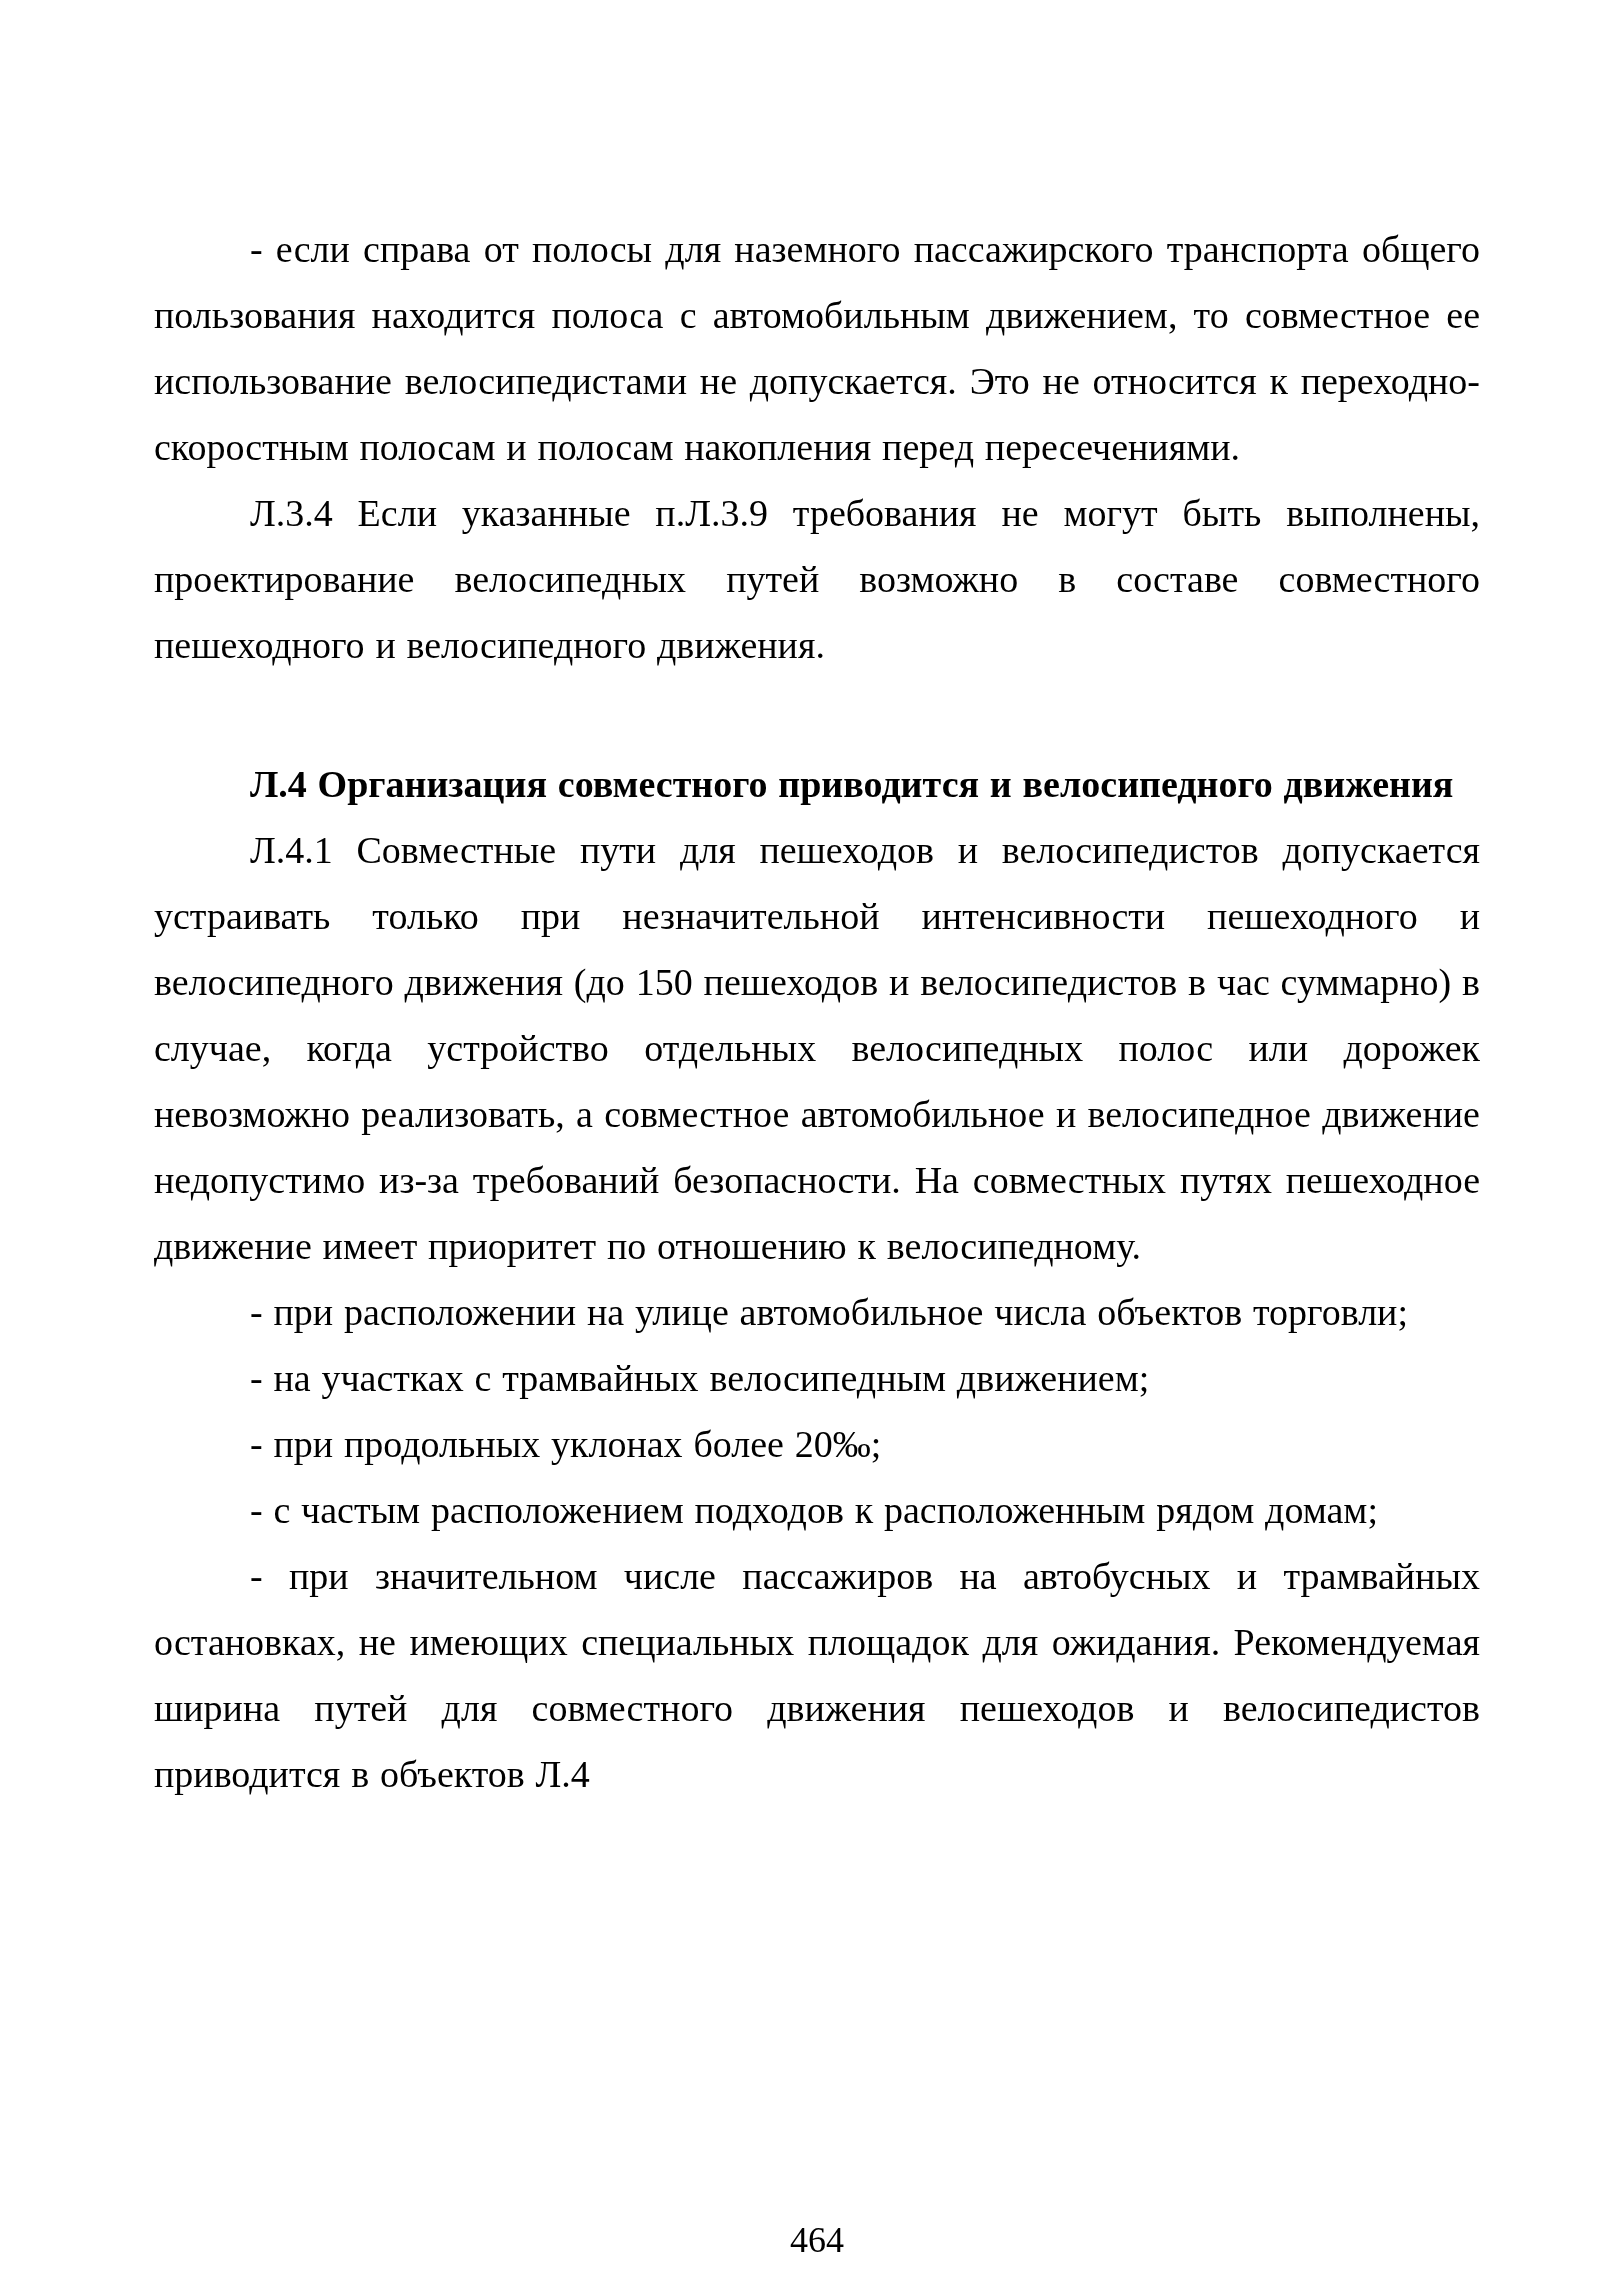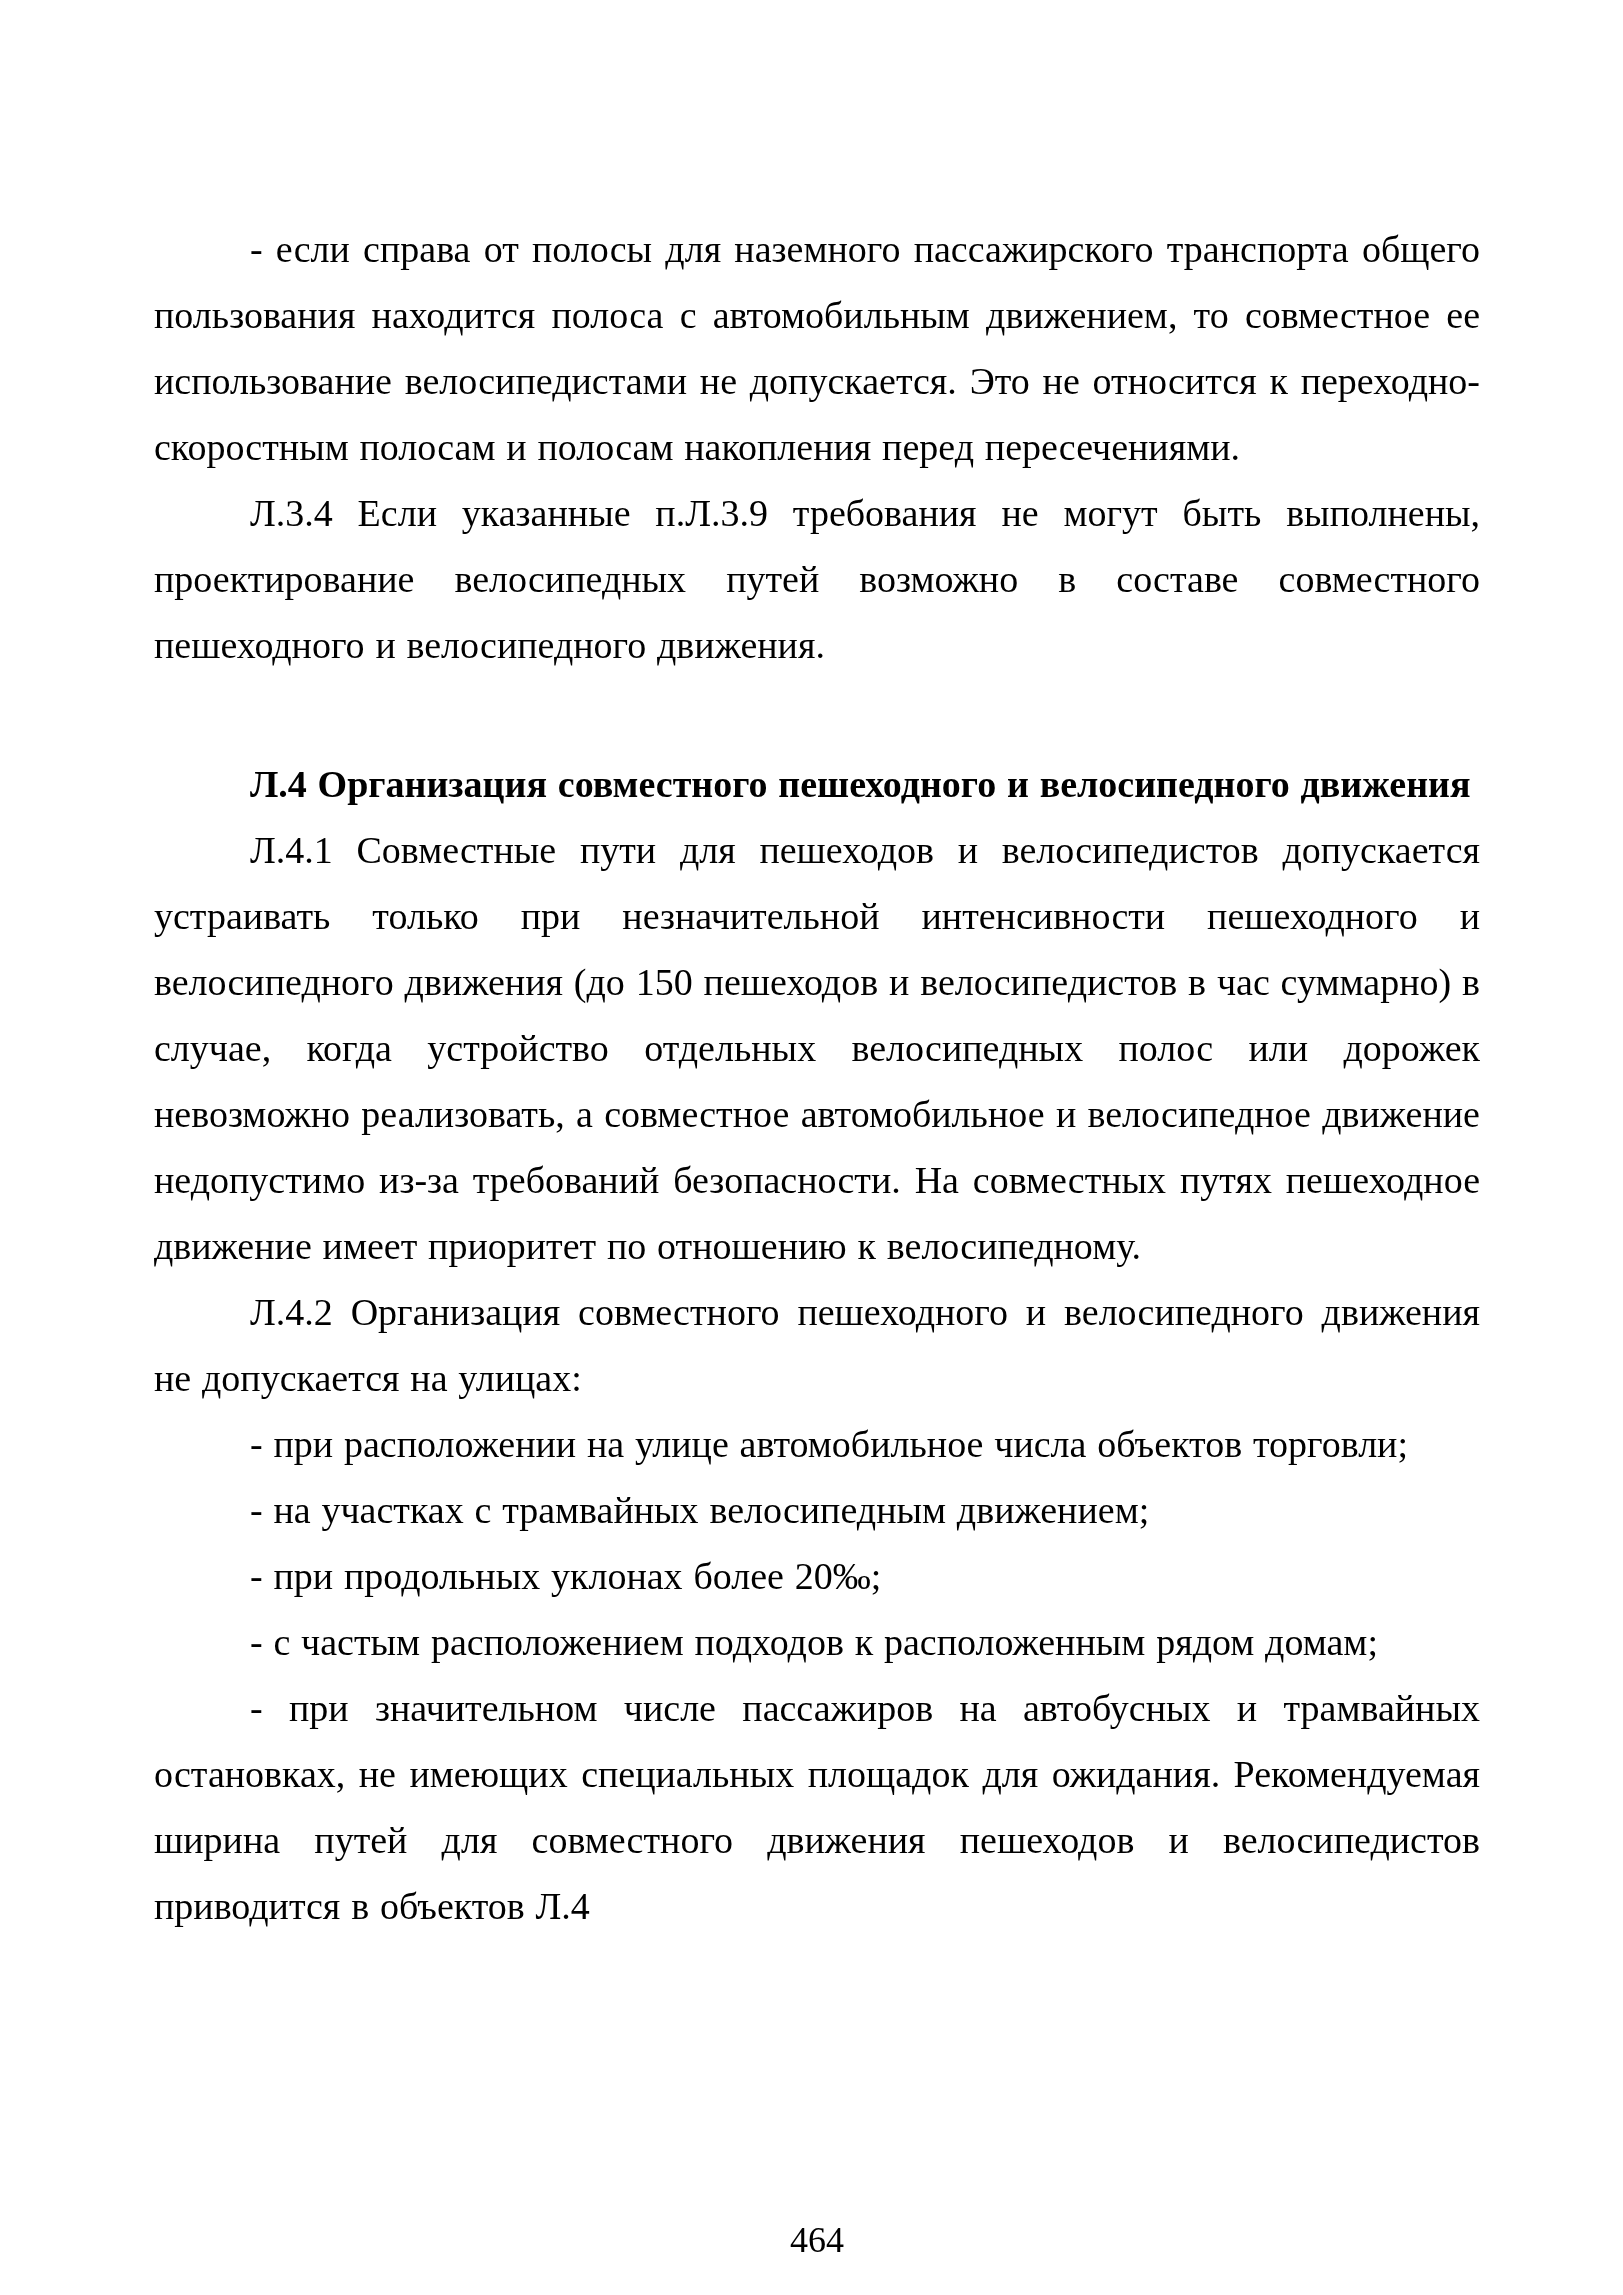--- a/index.html
+++ b/index.html
@@ -46,23 +46,22 @@
     line-height: 46px;
   }
 </style>
 </head>
 <body>
 
 <div class="page">
   <div class="content">
     <p class="para">- если справа от полосы для наземного пассажирского транспорта общего пользования находится полоса с автомобильным движением, то совместное ее использование велосипедистами не допускается. Это не относится к переходно-скоростным полосам и полосам накопления перед пересечениями.</p>
     <p class="para">Л.3.4 Если указанные п.Л.3.9 требования не могут быть выполнены, проектирование велосипедных путей возможно в составе совместного пешеходного и велосипедного движения.</p>
-    <p class="para heading">Л.4 Организация совместного пешеходного и велосипедного движения</p>
+    <p class="para heading">Л.4 Организация совместного приводится и велосипедного движения</p>
     <p class="para">Л.4.1 Совместные пути для пешеходов и велосипедистов допускается устраивать только при незначительной интенсивности пешеходного и велосипедного движения (до 150 пешеходов и велосипедистов в час суммарно) в случае, когда устройство отдельных велосипедных полос или дорожек невозможно реализовать, а совместное автомобильное и велосипедное движение недопустимо из-за требований безопасности. На совместных путях пешеходное движение имеет приоритет по отношению к велосипедному.</p>
-    <p class="para">Л.4.2 Организация совместного пешеходного и велосипедного движения не допускается на улицах:</p>
     <p class="para">- при расположении на улице автомобильное числа объектов торговли;</p>
     <p class="para">- на участках с трамвайных велосипедным движением;</p>
     <p class="para">- при продольных уклонах более 20‰;</p>
     <p class="para">- с частым расположением подходов к расположенным рядом домам;</p>
     <p class="para">- при значительном числе пассажиров на автобусных и трамвайных остановках, не имеющих специальных площадок для ожидания. Рекомендуемая ширина путей для совместного движения пешеходов и велосипедистов приводится в объектов Л.4</p>
   </div>
   <div class="page-number">464</div>
 </div>
 
 

